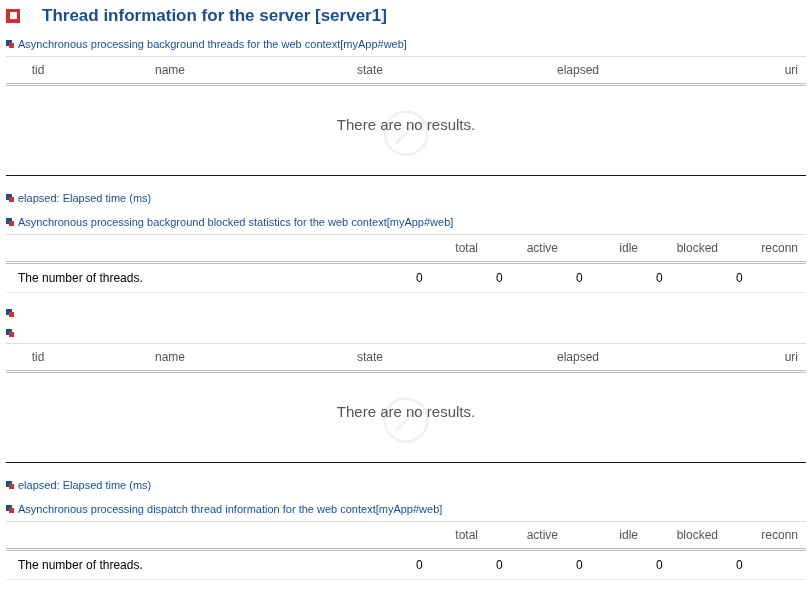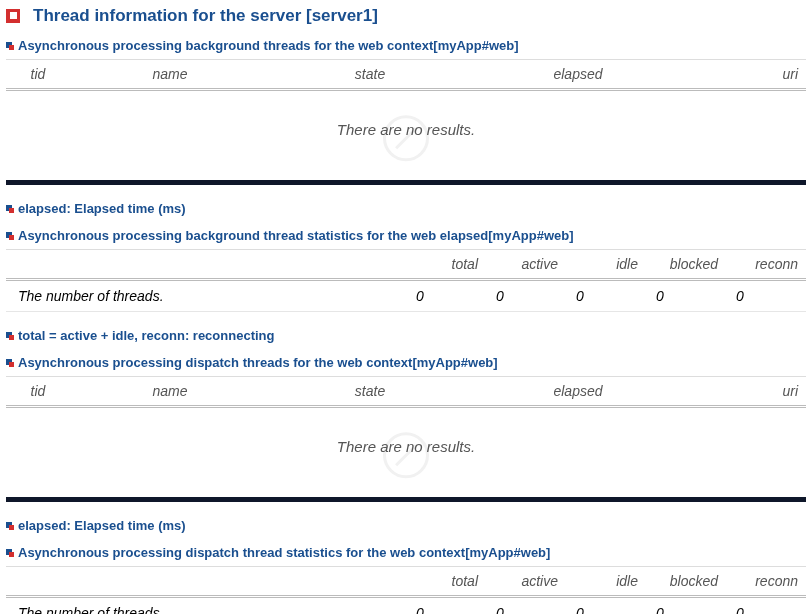--- a/index.html
+++ b/index.html
@@ -11,39 +11,39 @@
     padding: 4px 6px;
     width: 812px;
   }
   .page-title {
     color: #1a4f8f;
     font-size: 17px;
     font-weight: 600;
     padding: 2px 0 6px 0;
     display: flex;
     align-items: center;
-    gap: 13px;
+    gap: 22px;
   }
   .page-title-icon {
     width: 14px; height: 14px;
     background: #d32f2f;
     position: relative;
     display: inline-block;
   }
   .page-title-icon::after {
     content: "";
     position: absolute;
     width: 7px; height: 7px;
     background: #fff;
     top: 3px; left: 4px;
   }
   .section-heading {
     color: #1a4f8f;
-    font-size: 13px;
-    font-weight: 700;
+    font-size: 11px;
+    font-weight: 400;
     padding: 6px 0 6px 0;
     display: flex;
     align-items: center;
     gap: 4px;
   }
   .section-bullet {
     width: 8px; height: 8px;
     display: inline-block;
     position: relative;
   }
@@ -57,43 +57,41 @@
   .section-bullet::after {
     content: "";
     position: absolute;
     width: 5px; height: 5px;
     background: #d32f2f;
     top: 3px; left: 3px;
   }
   table {
     width: 100%;
     border-collapse: collapse;
-    font-size: 14px;
-    font-style: italic;
+    font-size: 12px;
   }
   thead th {
     text-align: center;
     font-weight: 400;
     color: #555;
     padding: 6px 8px;
     border-top: 1px solid #ddd;
     border-bottom: 3px double #bbb;
   }
   tbody td {
     padding: 7px 10px;
     border-bottom: 1px solid #e6e6e6;
     color: #000000;
   }
   tbody td.label-cell {
     padding-left: 12px;
   }
   .empty-wrap {
     position: relative;
-    border-bottom: 5px solid #0f172a;
-    font-style: italic;
+    border-bottom: 1px solid #0f172a;
   }
   .empty-text {
     text-align: center;
     color: #555;
     font-size: 15px;
     padding: 30px 0 42px 0;
     position: relative;
     z-index: 1;
   }
   .empty-circle {
@@ -154,21 +152,21 @@
 
 <div class="spacer"></div>
 
 <div class="section-heading">
   <span class="section-bullet"></span>
   <span>elapsed: Elapsed time (ms)</span>
 </div>
 
 <div class="section-heading">
   <span class="section-bullet"></span>
-  <span>Asynchronous processing background thread statistics for the web elapsed[myApp#web]</span>
+  <span>Asynchronous processing background blocked statistics for the web context[myApp#web]</span>
 </div>
 <table class="stats">
   <thead>
     <tr>
       <th></th>
       <th>total</th>
       <th>active</th>
       <th>idle</th>
       <th>blocked</th>
       <th>reconn</th>
@@ -183,26 +181,24 @@
       <td>0</td>
       <td>0</td>
     </tr>
   </tbody>
 </table>
 
 <div class="spacer"></div>
 
 <div class="section-heading">
   <span class="section-bullet"></span>
-  <span>total = active + idle, reconn: reconnecting</span>
-</div>
-
-<div class="section-heading">
-  <span class="section-bullet"></span>
-  <span>Asynchronous processing dispatch threads for the web context[myApp#web]</span>
+</div>
+
+<div class="section-heading">
+  <span class="section-bullet"></span>
 </div>
 <table class="table5">
   <thead>
     <tr>
       <th>tid</th>
       <th>name</th>
       <th>state</th>
       <th>elapsed</th>
       <th>uri</th>
     </tr>
@@ -215,21 +211,21 @@
 
 <div class="spacer"></div>
 
 <div class="section-heading">
   <span class="section-bullet"></span>
   <span>elapsed: Elapsed time (ms)</span>
 </div>
 
 <div class="section-heading">
   <span class="section-bullet"></span>
-  <span>Asynchronous processing dispatch thread statistics for the web context[myApp#web]</span>
+  <span>Asynchronous processing dispatch thread information for the web context[myApp#web]</span>
 </div>
 <table class="stats">
   <thead>
     <tr>
       <th></th>
       <th>total</th>
       <th>active</th>
       <th>idle</th>
       <th>blocked</th>
       <th>reconn</th>

